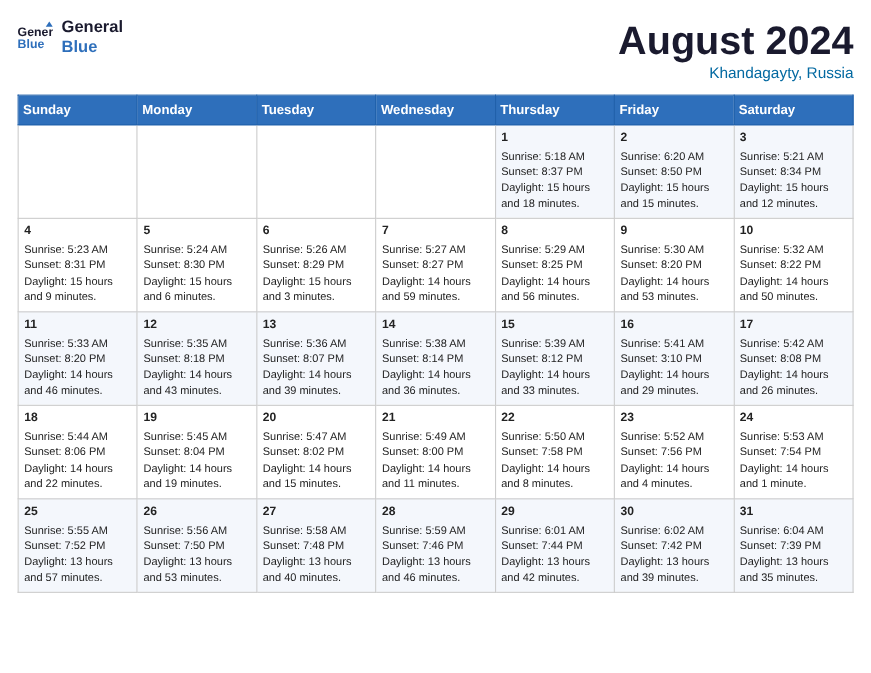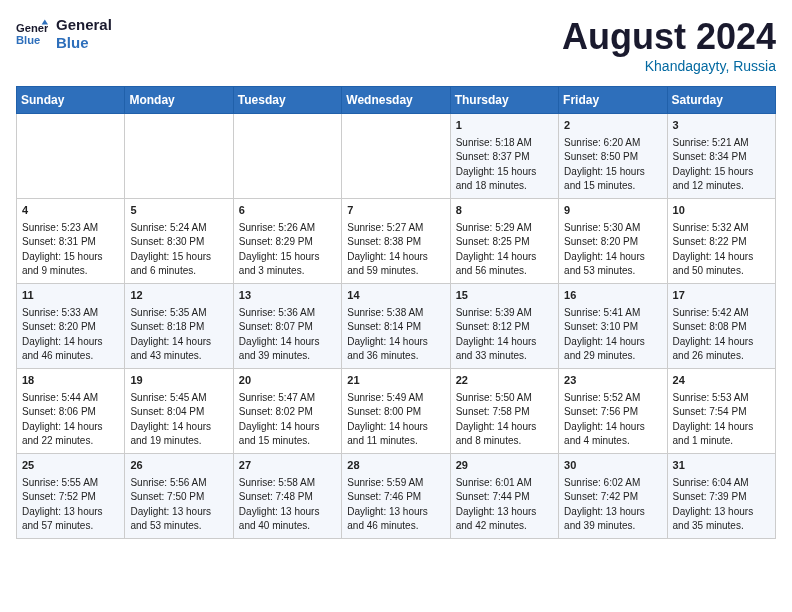--- a/index.html
+++ b/index.html
@@ -114,21 +114,21 @@
         <td class="empty-cell"></td>
         <td class="empty-cell"></td>
         <td><span class="day-num">1</span><span>Sunrise: 5:18 AM</span><br><span>Sunset: 8:37 PM</span><br><span>Daylight: 15 hours and 18 minutes.</span></td>
         <td><span class="day-num">2</span><span>Sunrise: 6:20 AM</span><br><span>Sunset: 8:50 PM</span><br><span>Daylight: 15 hours and 15 minutes.</span></td>
         <td><span class="day-num">3</span><span>Sunrise: 5:21 AM</span><br><span>Sunset: 8:34 PM</span><br><span>Daylight: 15 hours and 12 minutes.</span></td>
       </tr>
       <tr>
         <td><span class="day-num">4</span><span>Sunrise: 5:23 AM</span><br><span>Sunset: 8:31 PM</span><br><span>Daylight: 15 hours and 9 minutes.</span></td>
         <td><span class="day-num">5</span><span>Sunrise: 5:24 AM</span><br><span>Sunset: 8:30 PM</span><br><span>Daylight: 15 hours and 6 minutes.</span></td>
         <td><span class="day-num">6</span><span>Sunrise: 5:26 AM</span><br><span>Sunset: 8:29 PM</span><br><span>Daylight: 15 hours and 3 minutes.</span></td>
-        <td><span class="day-num">7</span><span>Sunrise: 5:27 AM</span><br><span>Sunset: 8:38 PM</span><br><span>Daylight: 14 hours and 59 minutes.</span></td>
+        <td><span class="day-num">7</span><span>Sunrise: 5:27 AM</span><br><span>Sunset: 8:27 PM</span><br><span>Daylight: 14 hours and 59 minutes.</span></td>
         <td><span class="day-num">8</span><span>Sunrise: 5:29 AM</span><br><span>Sunset: 8:25 PM</span><br><span>Daylight: 14 hours and 56 minutes.</span></td>
         <td><span class="day-num">9</span><span>Sunrise: 5:30 AM</span><br><span>Sunset: 8:20 PM</span><br><span>Daylight: 14 hours and 53 minutes.</span></td>
         <td><span class="day-num">10</span><span>Sunrise: 5:32 AM</span><br><span>Sunset: 8:22 PM</span><br><span>Daylight: 14 hours and 50 minutes.</span></td>
       </tr>
       <tr>
         <td><span class="day-num">11</span><span>Sunrise: 5:33 AM</span><br><span>Sunset: 8:20 PM</span><br><span>Daylight: 14 hours and 46 minutes.</span></td>
         <td><span class="day-num">12</span><span>Sunrise: 5:35 AM</span><br><span>Sunset: 8:18 PM</span><br><span>Daylight: 14 hours and 43 minutes.</span></td>
         <td><span class="day-num">13</span><span>Sunrise: 5:36 AM</span><br><span>Sunset: 8:07 PM</span><br><span>Daylight: 14 hours and 39 minutes.</span></td>
         <td><span class="day-num">14</span><span>Sunrise: 5:38 AM</span><br><span>Sunset: 8:14 PM</span><br><span>Daylight: 14 hours and 36 minutes.</span></td>
         <td><span class="day-num">15</span><span>Sunrise: 5:39 AM</span><br><span>Sunset: 8:12 PM</span><br><span>Daylight: 14 hours and 33 minutes.</span></td>

